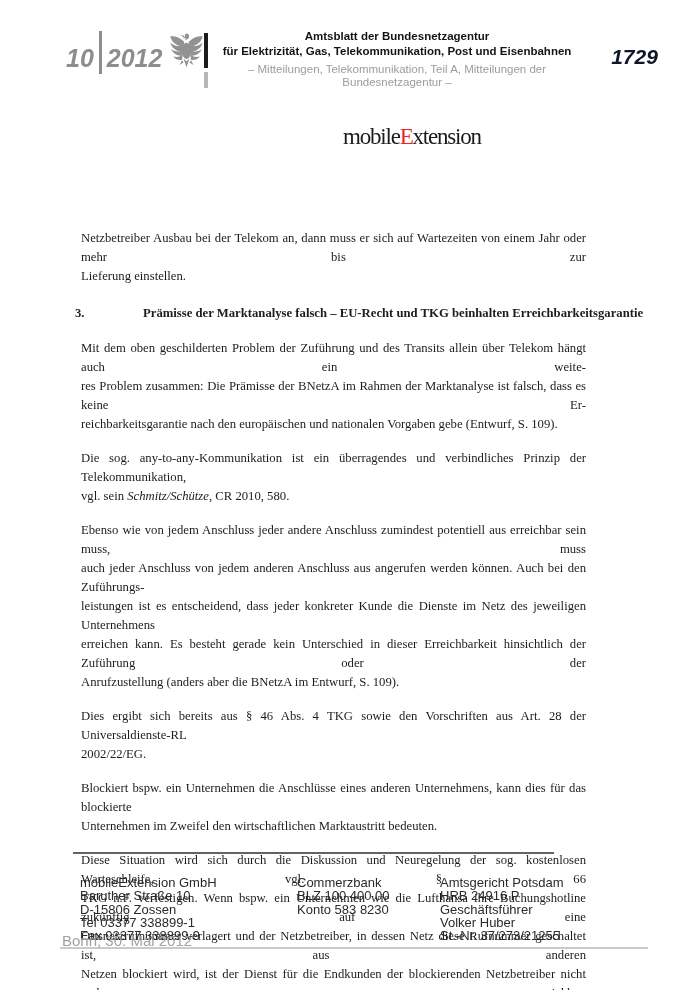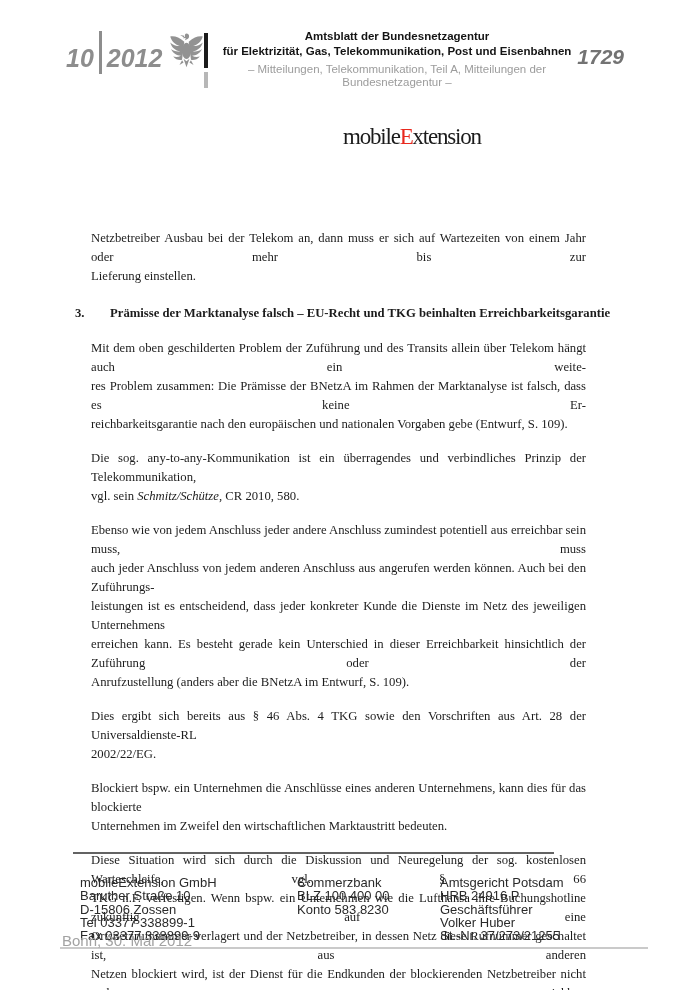--- a/index.html
+++ b/index.html
@@ -18,41 +18,41 @@
   .eagle{position:absolute;left:168px;top:30px;width:37px;height:40px;}
   .head-bar-black{position:absolute;left:204px;top:33px;width:4px;height:35px;background:#1c1c1c;}
   .head-bar-gray{position:absolute;left:204px;top:72px;width:4px;height:16px;background:#b7b7b7;}
   .masthead-center{
     position:absolute;left:212px;top:29px;width:370px;text-align:center;
     font-family:"Liberation Sans",sans-serif;
   }
   .mh-title{font-weight:bold;font-size:11.5px;line-height:14.5px;color:#141414;}
   .mh-sub{font-size:11.5px;line-height:13px;color:#9c9c9c;margin-top:5px;}
   .page-num{
-    position:absolute;left:529px;top:45px;width:95px;text-align:right;
+    position:absolute;left:587px;top:45px;width:95px;text-align:center;
     font-family:"Liberation Sans",sans-serif;font-weight:bold;font-style:italic;
-    font-size:21px;color:#737373;
+    font-size:21px;color:#0f172a;
   }
   
   .logo{
     position:absolute;left:343px;top:118px;
     font-family:"Liberation Serif",serif;font-size:23px;letter-spacing:-1.2px;
     color:#1b1b1b;line-height:38px;
   }
   
   .doc-body{
     position:absolute;left:75px;top:229px;width:511px;
     font-size:12.7px;line-height:19px;color:#1c1c1c;
   }
-  .para{margin:0 0 15px 16px;}
+  .para{margin:0 0 15px 6px;}
   .para .line{text-align:justify;text-align-last:justify;text-justify:inter-word;}
   .para .line.last{text-align-last:auto;}
   .h-block{display:flex;font-weight:bold;margin:18px 0 16px 0;}
   .h-num{flex:0 0 35px;}
-  .h-text{white-space:nowrap;}
+  .h-text{white-space:nowrap;margin-left:33px;}
   
   .foot-sep{position:absolute;left:73px;top:852px;width:481px;height:2px;background:#636363;}
   .footer-col{
     position:absolute;top:876px;font-family:"Liberation Sans",sans-serif;
     font-size:13px;line-height:13.3px;color:#2a2a2a;
   }
   .fcol0{left:80px;}
   .fcol1{left:297px;}
   .fcol2{left:440px;}
   .bottom-line{position:absolute;left:60px;top:947px;width:588px;height:2px;background:#cacaca;}

